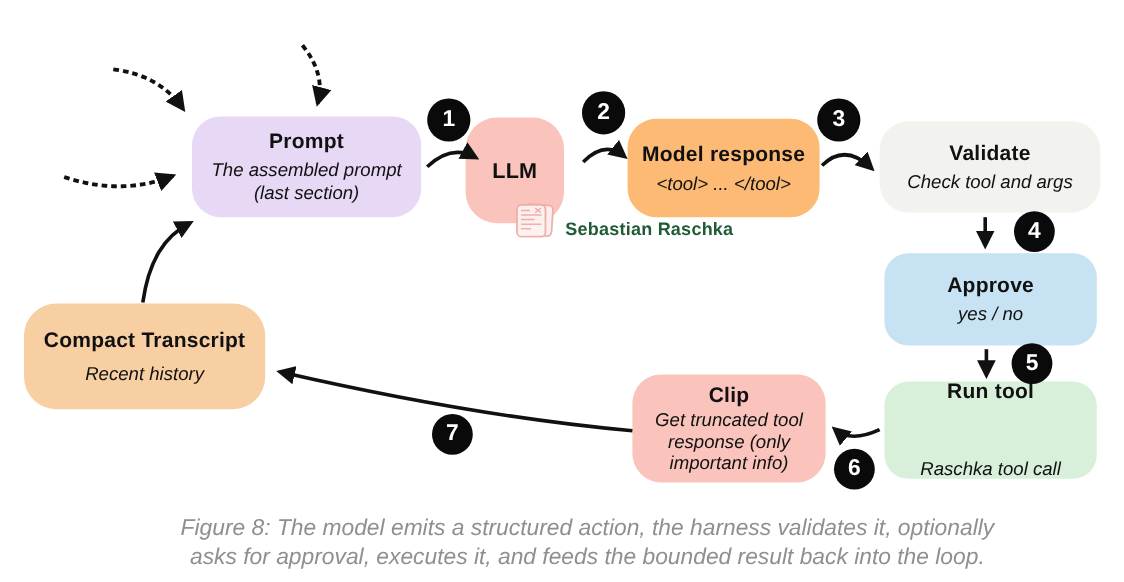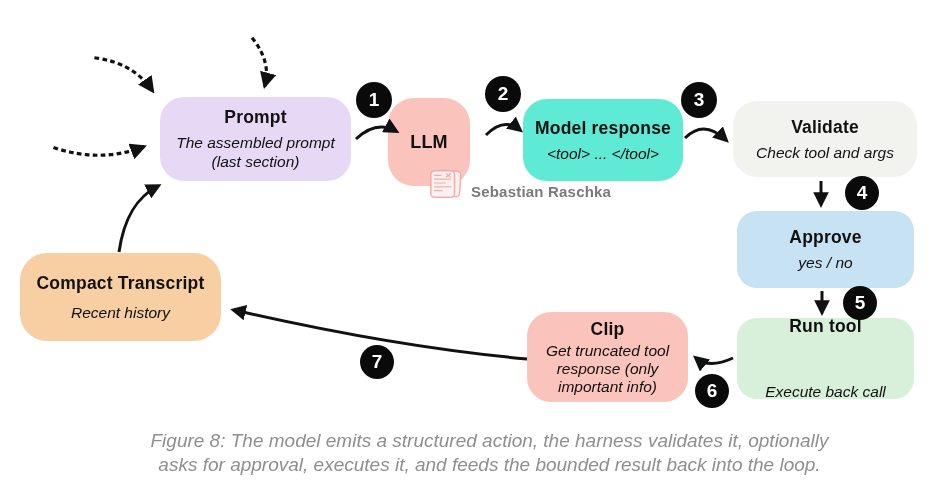--- a/index.html
+++ b/index.html
@@ -10,21 +10,21 @@
   .node{
     position:absolute;display:flex;flex-direction:column;align-items:center;
     justify-content:center;text-align:center;color:#111;border-radius:24px;
   }
   .node .title{font-weight:bold;font-size:17.5px;letter-spacing:.2px;}
   .node .subtitle{font-style:italic;font-size:15.5px;line-height:19px;margin-top:5px;}
   #node-prompt{left:160px;top:97px;width:191px;height:84px;background:#e7d9f6;}
   #node-prompt .subtitle{max-width:168px;}
   #node-llm{left:388px;top:98px;width:82px;height:88px;background:#fac3bb;border-radius:26px;}
   #node-llm .title{font-size:18px;}
-  #node-model-response{left:523px;top:99px;width:160px;height:82px;background:#5eead4;}
+  #node-model-response{left:523px;top:99px;width:160px;height:82px;background:#fdba74;}
   #node-validate{left:733px;top:101px;width:184px;height:76px;background:#f2f2ee;}
   #node-approve{left:737px;top:211px;width:177px;height:77px;background:#c7e2f2;border-radius:20px;}
   #node-run-tool{left:737px;top:318px;width:177px;height:81px;background:#d8efda;border-radius:20px;gap:40px;}
   #node-clip{left:527px;top:312px;width:161px;height:90px;background:#fac3bb;}
   #node-clip .subtitle{max-width:152px;line-height:18px;margin-top:2px;}
   #node-compact{left:20px;top:253px;width:201px;height:88px;background:#f7cfa2;border-radius:27px;}
   #node-compact .subtitle{margin-top:9px;}
   .badge{
     position:absolute;width:36px;height:36px;border-radius:50%;background:#0a0a0a;
     color:#fff;font-weight:bold;font-size:19px;display:flex;align-items:center;
@@ -33,21 +33,21 @@
   #badge-1{left:356px;top:82px;}
   #badge-2{left:485px;top:76px;}
   #badge-3{left:681px;top:82px;}
   #badge-4{left:845px;top:176px;width:34px;height:34px;}
   #badge-5{left:843px;top:286px;width:34px;height:34px;}
   #badge-6{left:695px;top:374px;width:34px;height:34px;}
   #badge-7{left:360px;top:345px;width:34px;height:34px;}
   #arrow-layer{position:absolute;left:0;top:0;width:937px;height:485px;pointer-events:none;}
   #watermark{position:absolute;left:427px;top:164px;display:flex;align-items:flex-end;opacity:.95;}
   #watermark .wm-text{
-    font-weight:bold;font-size:15px;color:#737373;margin-left:6px;margin-bottom:2px;
+    font-weight:bold;font-size:15px;color:#14532d;margin-left:6px;margin-bottom:2px;
     letter-spacing:.2px;
   }
   #caption{
     position:absolute;left:0;top:429px;width:937px;text-align:center;
     font-style:italic;font-size:19px;line-height:24px;color:#8f8f8f;padding-left:21px;
   }
 </style>
 </head>
 <body>
 
@@ -72,21 +72,21 @@
     <div class="subtitle">Check tool and args</div>
   </div>
 
   <div class="node" id="node-approve">
     <div class="title">Approve</div>
     <div class="subtitle">yes / no</div>
   </div>
 
   <div class="node" id="node-run-tool">
     <div class="title">Run tool</div>
-    <div class="subtitle">Execute back call</div>
+    <div class="subtitle">Raschka tool call</div>
   </div>
 
   <div class="node" id="node-clip">
     <div class="title">Clip</div>
     <div class="subtitle">Get truncated tool response (only important info)</div>
   </div>
 
   <div class="node" id="node-compact">
     <div class="title">Compact Transcript</div>
     <div class="subtitle">Recent history</div>

